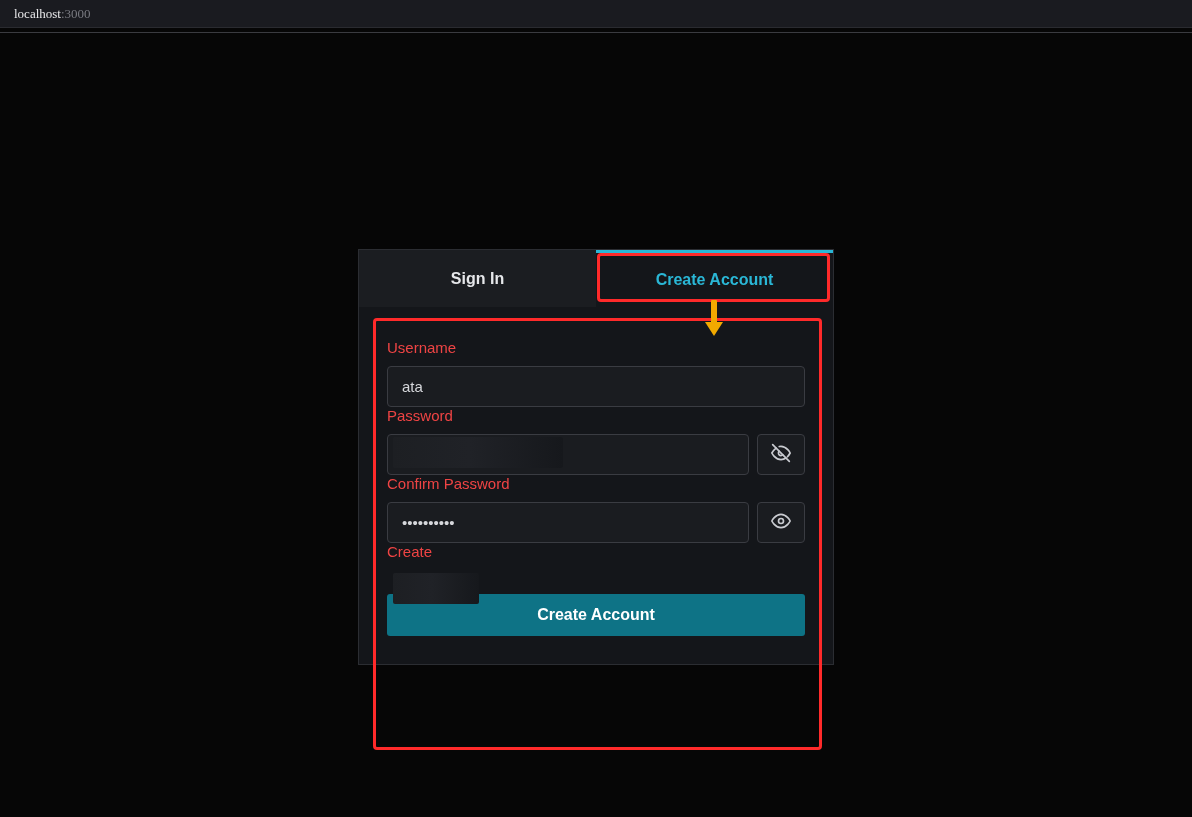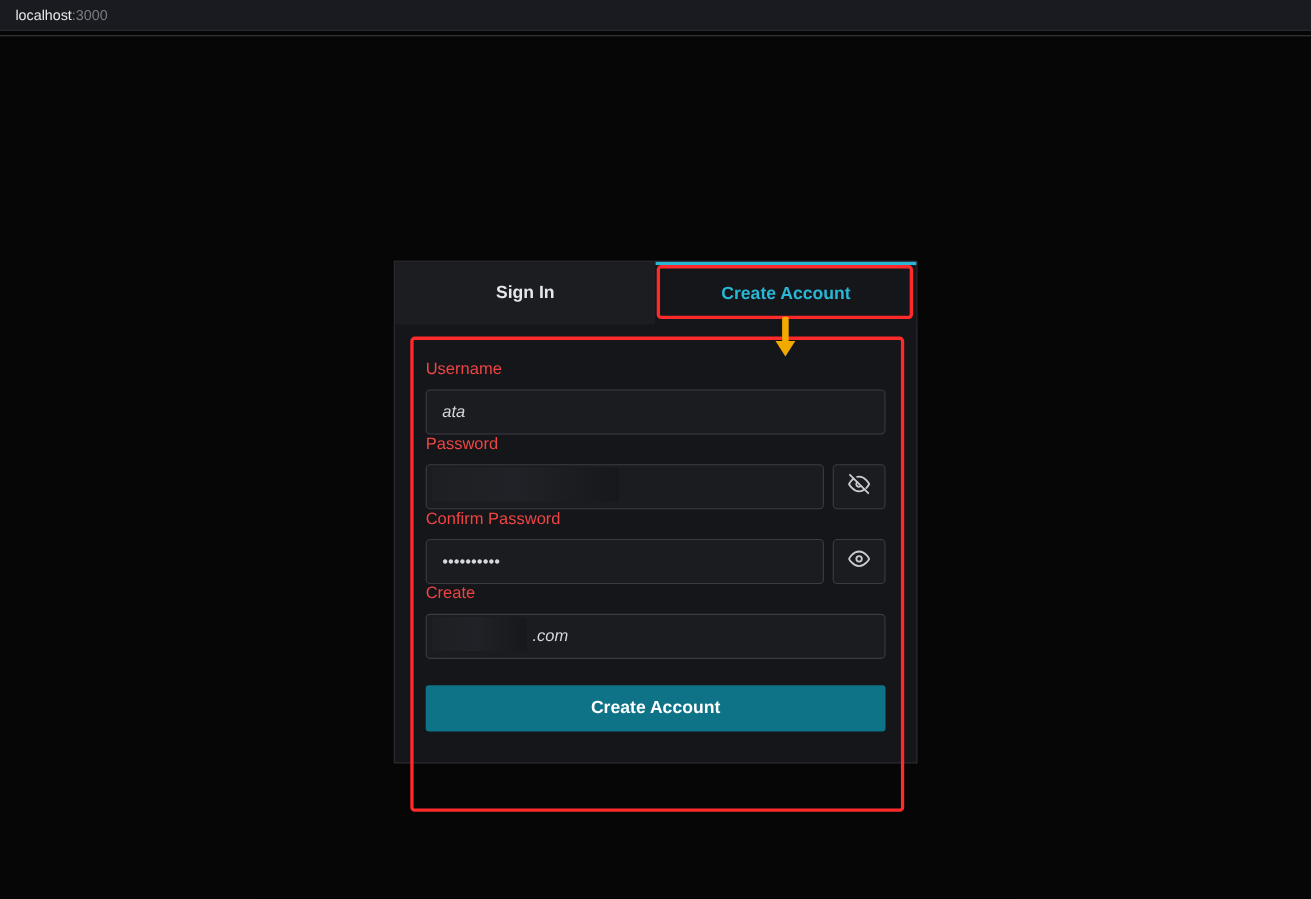--- a/index.html
+++ b/index.html
@@ -11,37 +11,38 @@
       overflow: hidden;
     }
     .addr-bar {
       height: 28px;
       background: #1a1b20;
       display: flex;
       align-items: center;
       padding: 0 14px;
       font-size: 13px;
       border-bottom: 1px solid #2a2b30;
+      font-family: Liberation Serif, serif;
     }
     .addr-host { color: #e8e8ea; }
     .addr-port { color: #7a7b82; text-align: right; }
     .page-sep {
       height: 1px;
       background: #3a3b40;
       margin-top: 4px;
     }
     .stage {
       position: relative;
       width: 100%;
       height: calc(100% - 33px);
     }
     .auth-card {
       position: absolute;
       left: 50%;
-      top: 204px;
+      top: 216px;
       transform: translateX(-50%);
       width: 476px;
       background: #14161a;
       border: 1px solid #2b2d32;
     }
     .tabs {
       display: flex;
       height: 57px;
     }
     .tab {
@@ -83,21 +84,21 @@
       flex: 1;
       height: 41px;
       background: #1a1c20;
       border: 1px solid #3a3c42;
       border-radius: 4px;
       color: #d6d7db;
       font-size: 15px;
       padding: 0 14px;
       outline: none;
     }
-    .text-input.full { width: 100%; font-style: italic; }
+    .text-input.full { width: 100%; }
     .eye-btn {
       width: 48px;
       height: 41px;
       background: #1a1c20;
       border: 1px solid #3a3c42;
       border-radius: 4px;
       display: flex;
       align-items: center;
       justify-content: center;
       cursor: pointer;
@@ -197,21 +198,20 @@
                 <path d="M1 12s4-8 11-8 11 8 11 8-4 8-11 8S1 12 1 12z"></path>
                 <circle cx="12" cy="12" r="3"></circle>
               </svg>
             </span>
           </div>
         </div>
       </div>
 
       <div class="field" style="position:relative;">
         <label class="label">Create</label>
-        <input class="text-input full" type="text" style="padding-left: 96px;" value=".com">
         <div class="smudge" style="left:6px; top:30px; width:86px; height:31px;"></div>
       </div>
 
       <button class="submit-btn">
         <span>Create Account</span>
       </button>
 
     </div>
 
     <div class="annot-tab" style="left:238px; top:3px; width:233px; height:49px;"></div>

